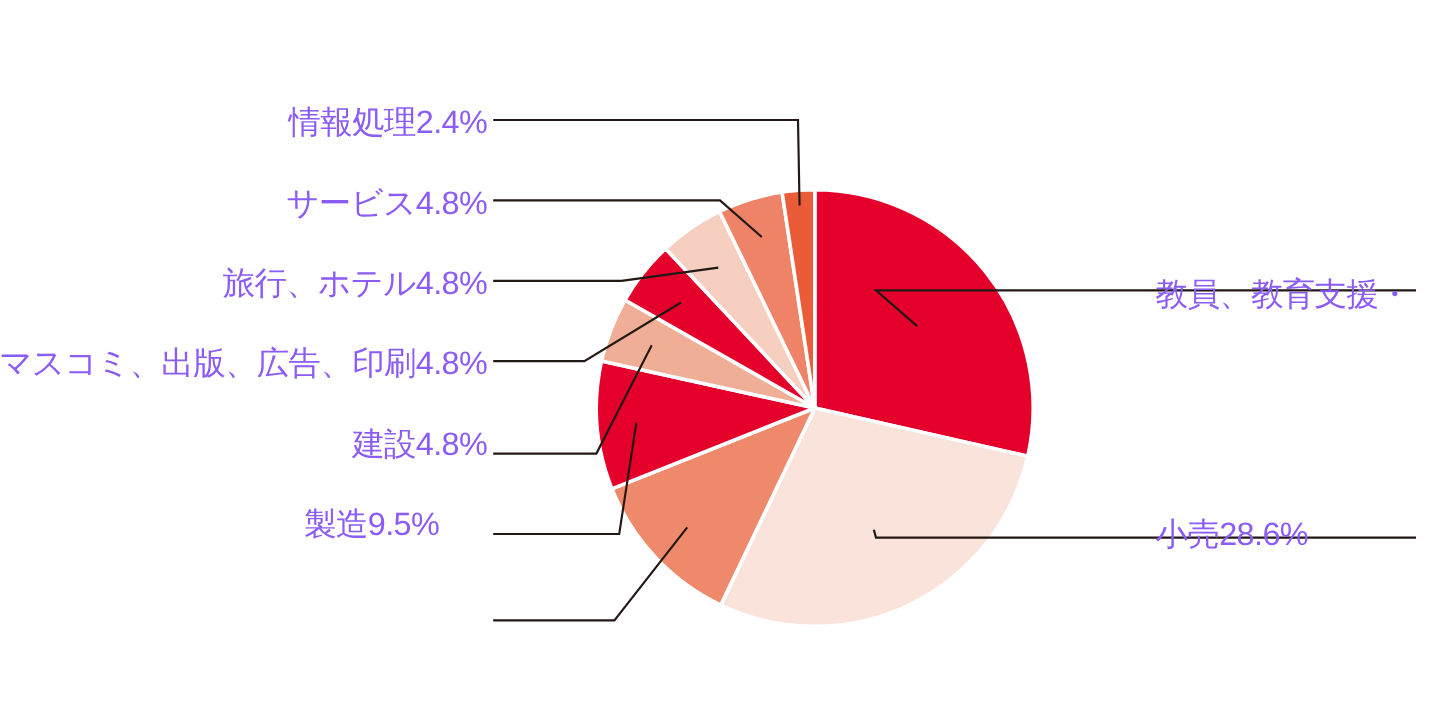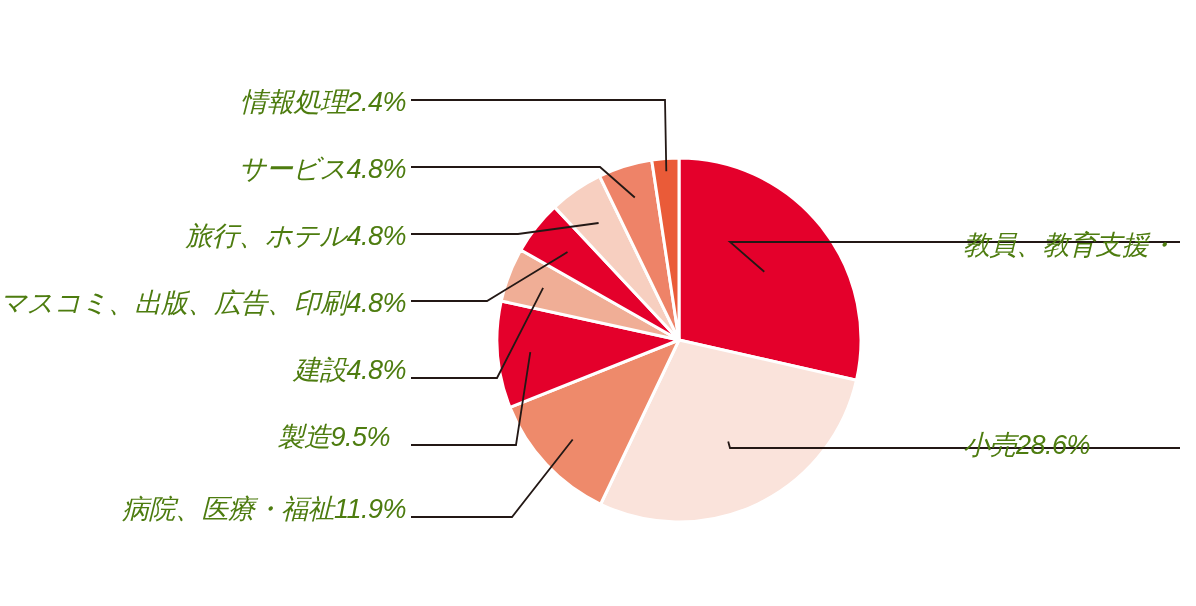--- a/index.html
+++ b/index.html
@@ -27,22 +27,21 @@
     width: 1196px;
     height: 606px;
     display: block;
   }
   .label {
     position: absolute;
     font-size: 27px;
     line-height: 1.28;
     letter-spacing: -0.5px;
     white-space: nowrap;
-    color: #4d7c0f;
-    font-style: italic;
+    color: #8b5cf6;
   }
   .label-left {
     text-align: right;
   }
   .label-right {
     text-align: left;
   }
   .label-line2 {
     display: block;
   }
@@ -98,21 +97,18 @@
   </div>
 
   <div class="label label-left" style="right:790px; top:286px;">
     <span>マスコミ、出版、広告、印刷4.8%</span>
   </div>
 
   <div class="label label-left" style="right:790px; top:353px;">
     <span>建設4.8%</span>
   </div>
 
-  <div class="label label-left" style="right:806px; top:420px;">
+  <div class="label label-left" style="right:830px; top:420px;">
     <span>製造9.5%</span>
   </div>
 
-  <div class="label label-left" style="right:790px; top:492px;">
-    <span>病院、医療・福祉11.9%</span>
-  </div>
 
 </div>
 
 </body></html>

